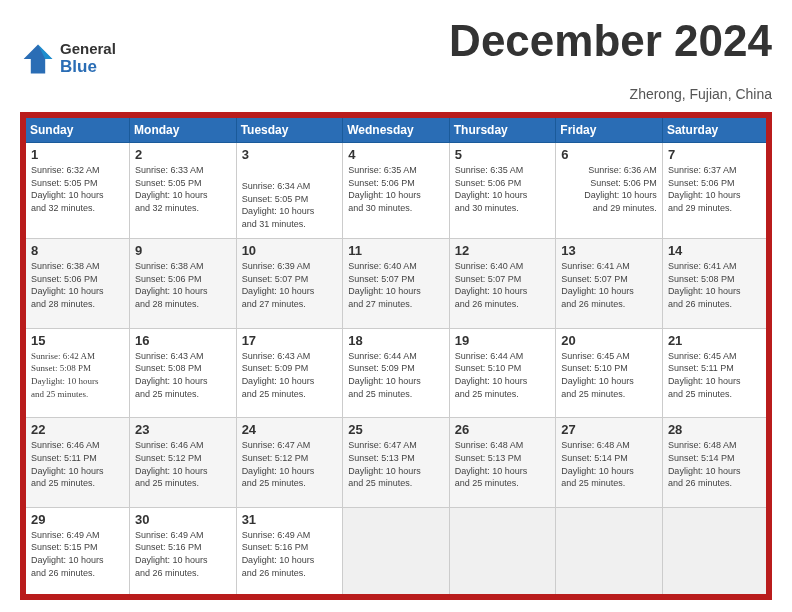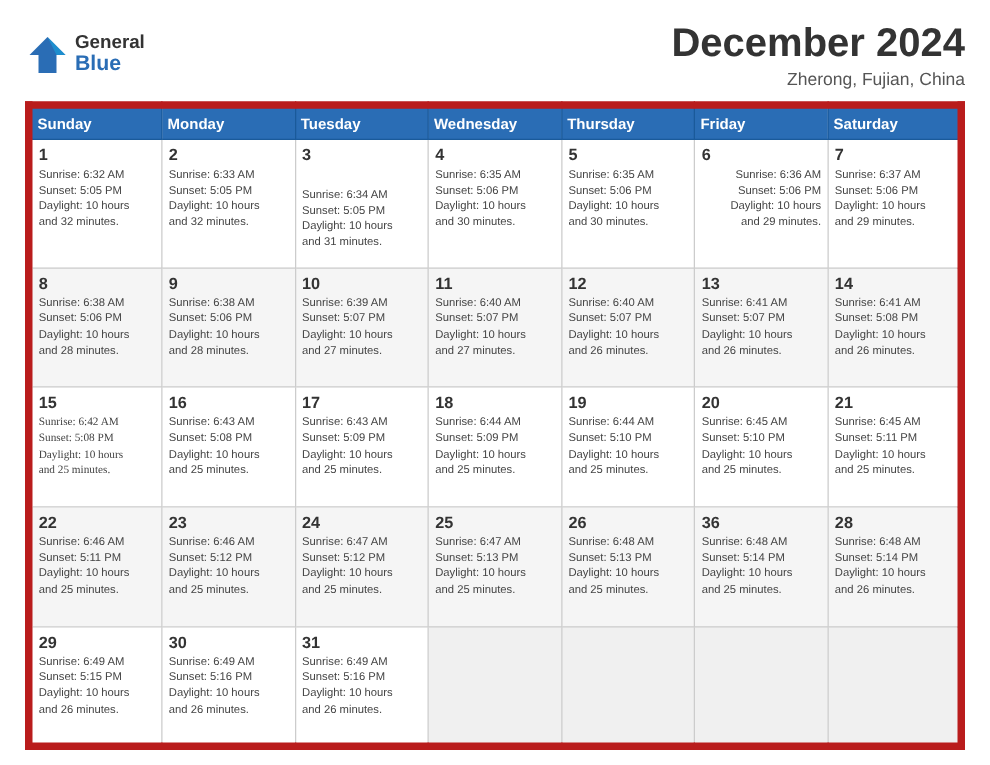--- a/index.html
+++ b/index.html
@@ -44,28 +44,28 @@
       color: #2a6db5;
     }
     .logo-icon {
       width: 36px;
       height: 36px;
     }
     .title-block {
       text-align: right;
     }
     .month-title {
-      font-size: 32px;
+      font-size: 44px;
       font-weight: bold;
       color: #333;
     }
     .location {
       font-size: 14px;
       color: #555;
-      margin-top: 2px;
+      margin-top: 20px;
     }
     .calendar {
       flex: 1;
       border: 6px solid #b91c1c;
       border-collapse: collapse;
       width: 100%;
       table-layout: fixed;
     }
     .calendar thead tr th {
       background: #2a6db5;
@@ -321,21 +321,21 @@
 and 25 minutes.</div>
           </td>
           <td>
             <span class="day-num">26</span>
             <div class="day-info" style="white-space: pre-line;">Sunrise: 6:48 AM
 Sunset: 5:13 PM
 Daylight: 10 hours
 and 25 minutes.</div>
           </td>
           <td>
-            <span class="day-num">36</span>
+            <span class="day-num">27</span>
             <div class="day-info" style="white-space: pre-line;">Sunrise: 6:48 AM
 Sunset: 5:14 PM
 Daylight: 10 hours
 and 25 minutes.</div>
           </td>
           <td>
             <span class="day-num">28</span>
             <div class="day-info" style="white-space: pre-line;">Sunrise: 6:48 AM
 Sunset: 5:14 PM
 Daylight: 10 hours

